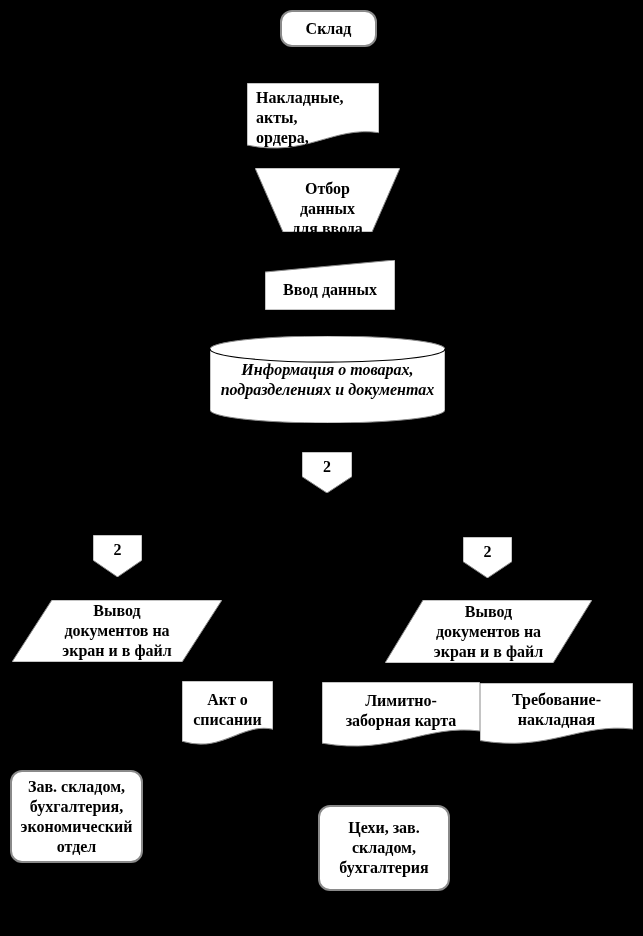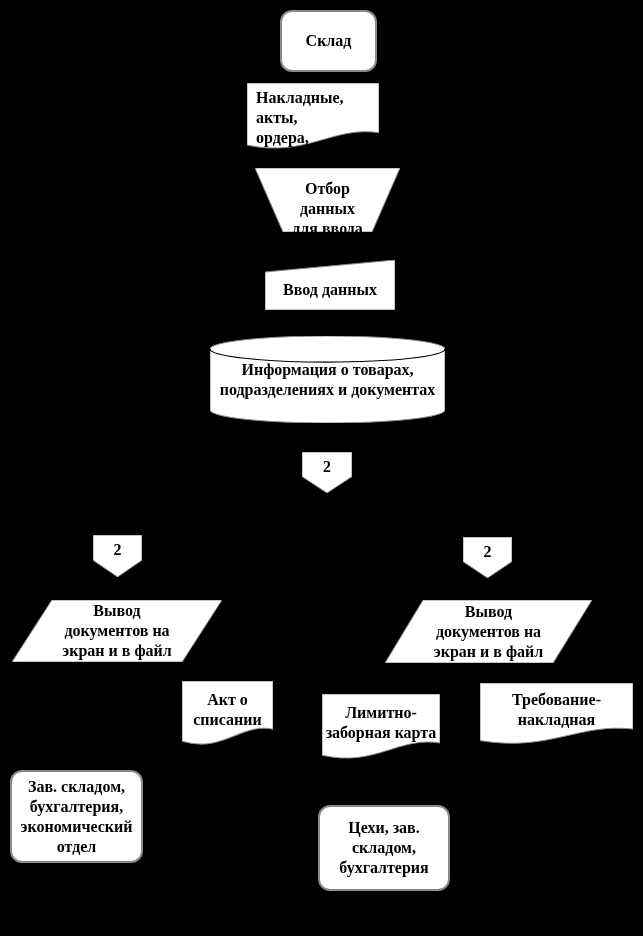--- a/index.html
+++ b/index.html
@@ -28,30 +28,30 @@
     position: absolute; inset: 0; z-index: 1;
     display: flex; flex-direction: column;
     justify-content: center; align-items: center;
     text-align: center;
     white-space: pre-line;
     font-size: 16px; line-height: 20px;
   }
   .lbl-topdoc { justify-content: flex-start; align-items: flex-start; text-align: left; padding: 5px 4px 0 9px; }
   .lbl-trap  { padding-top: 18px; }
   .lbl-input { padding-top: 10px; text-align: right; }
-  .lbl-cyl   { padding-top: 1px; }
+  .lbl-cyl   { padding-top: 1px; font-style: italic; }
   .lbl-conn  { padding-bottom: 12px; }
   .lbl-doc   { padding-bottom: 10px; }
 </style>
 </head>
 <body>
 
 <div class="canvas">
 
-  <div class="node" style="left:280px; top:10px; width:97px; height:62px;">
+  <div class="node" style="left:280px; top:10px; width:97px; height:37px;">
     <div class="rounded"></div>
     <div class="lbl">Склад</div>
   </div>
 
   <div class="node" style="left:247px; top:83px; width:132px; height:69px;">
     <svg class="shape" viewBox="0 0 100 100" preserveAspectRatio="none">
       <path class="fill" d="M0,0 H100 V72 C65,62 45,108 0,90 Z"></path>
     </svg>
     <div class="lbl lbl-topdoc">Накладные, акты,
 ордера, ведомости</div>
@@ -123,21 +123,21 @@
 
 
   <div class="node" style="left:182px; top:681px; width:91px; height:67px;">
     <svg class="shape" viewBox="0 0 100 100" preserveAspectRatio="none">
       <path class="fill" d="M0,0 H100 V72 C65,62 45,108 0,90 Z"></path>
     </svg>
     <div class="lbl lbl-doc">Акт о
 списании</div>
   </div>
 
-  <div class="node" style="left:322px; top:682px; width:118px; height:68px;margin-top:12px;">
+  <div class="node" style="left:322px; top:682px; width:158px; height:68px;">
     <svg class="shape" viewBox="0 0 100 100" preserveAspectRatio="none">
       <path class="fill" d="M0,0 H100 V72 C65,62 45,108 0,90 Z"></path>
     </svg>
     <div class="lbl lbl-doc">Лимитно-
 заборная карта</div>
   </div>
 
   <div class="node" style="left:480px; top:683px; width:153px; height:64px;">
     <svg class="shape" viewBox="0 0 100 100" preserveAspectRatio="none">
       <path class="fill" d="M0,0 H100 V72 C65,62 45,108 0,90 Z"></path>

